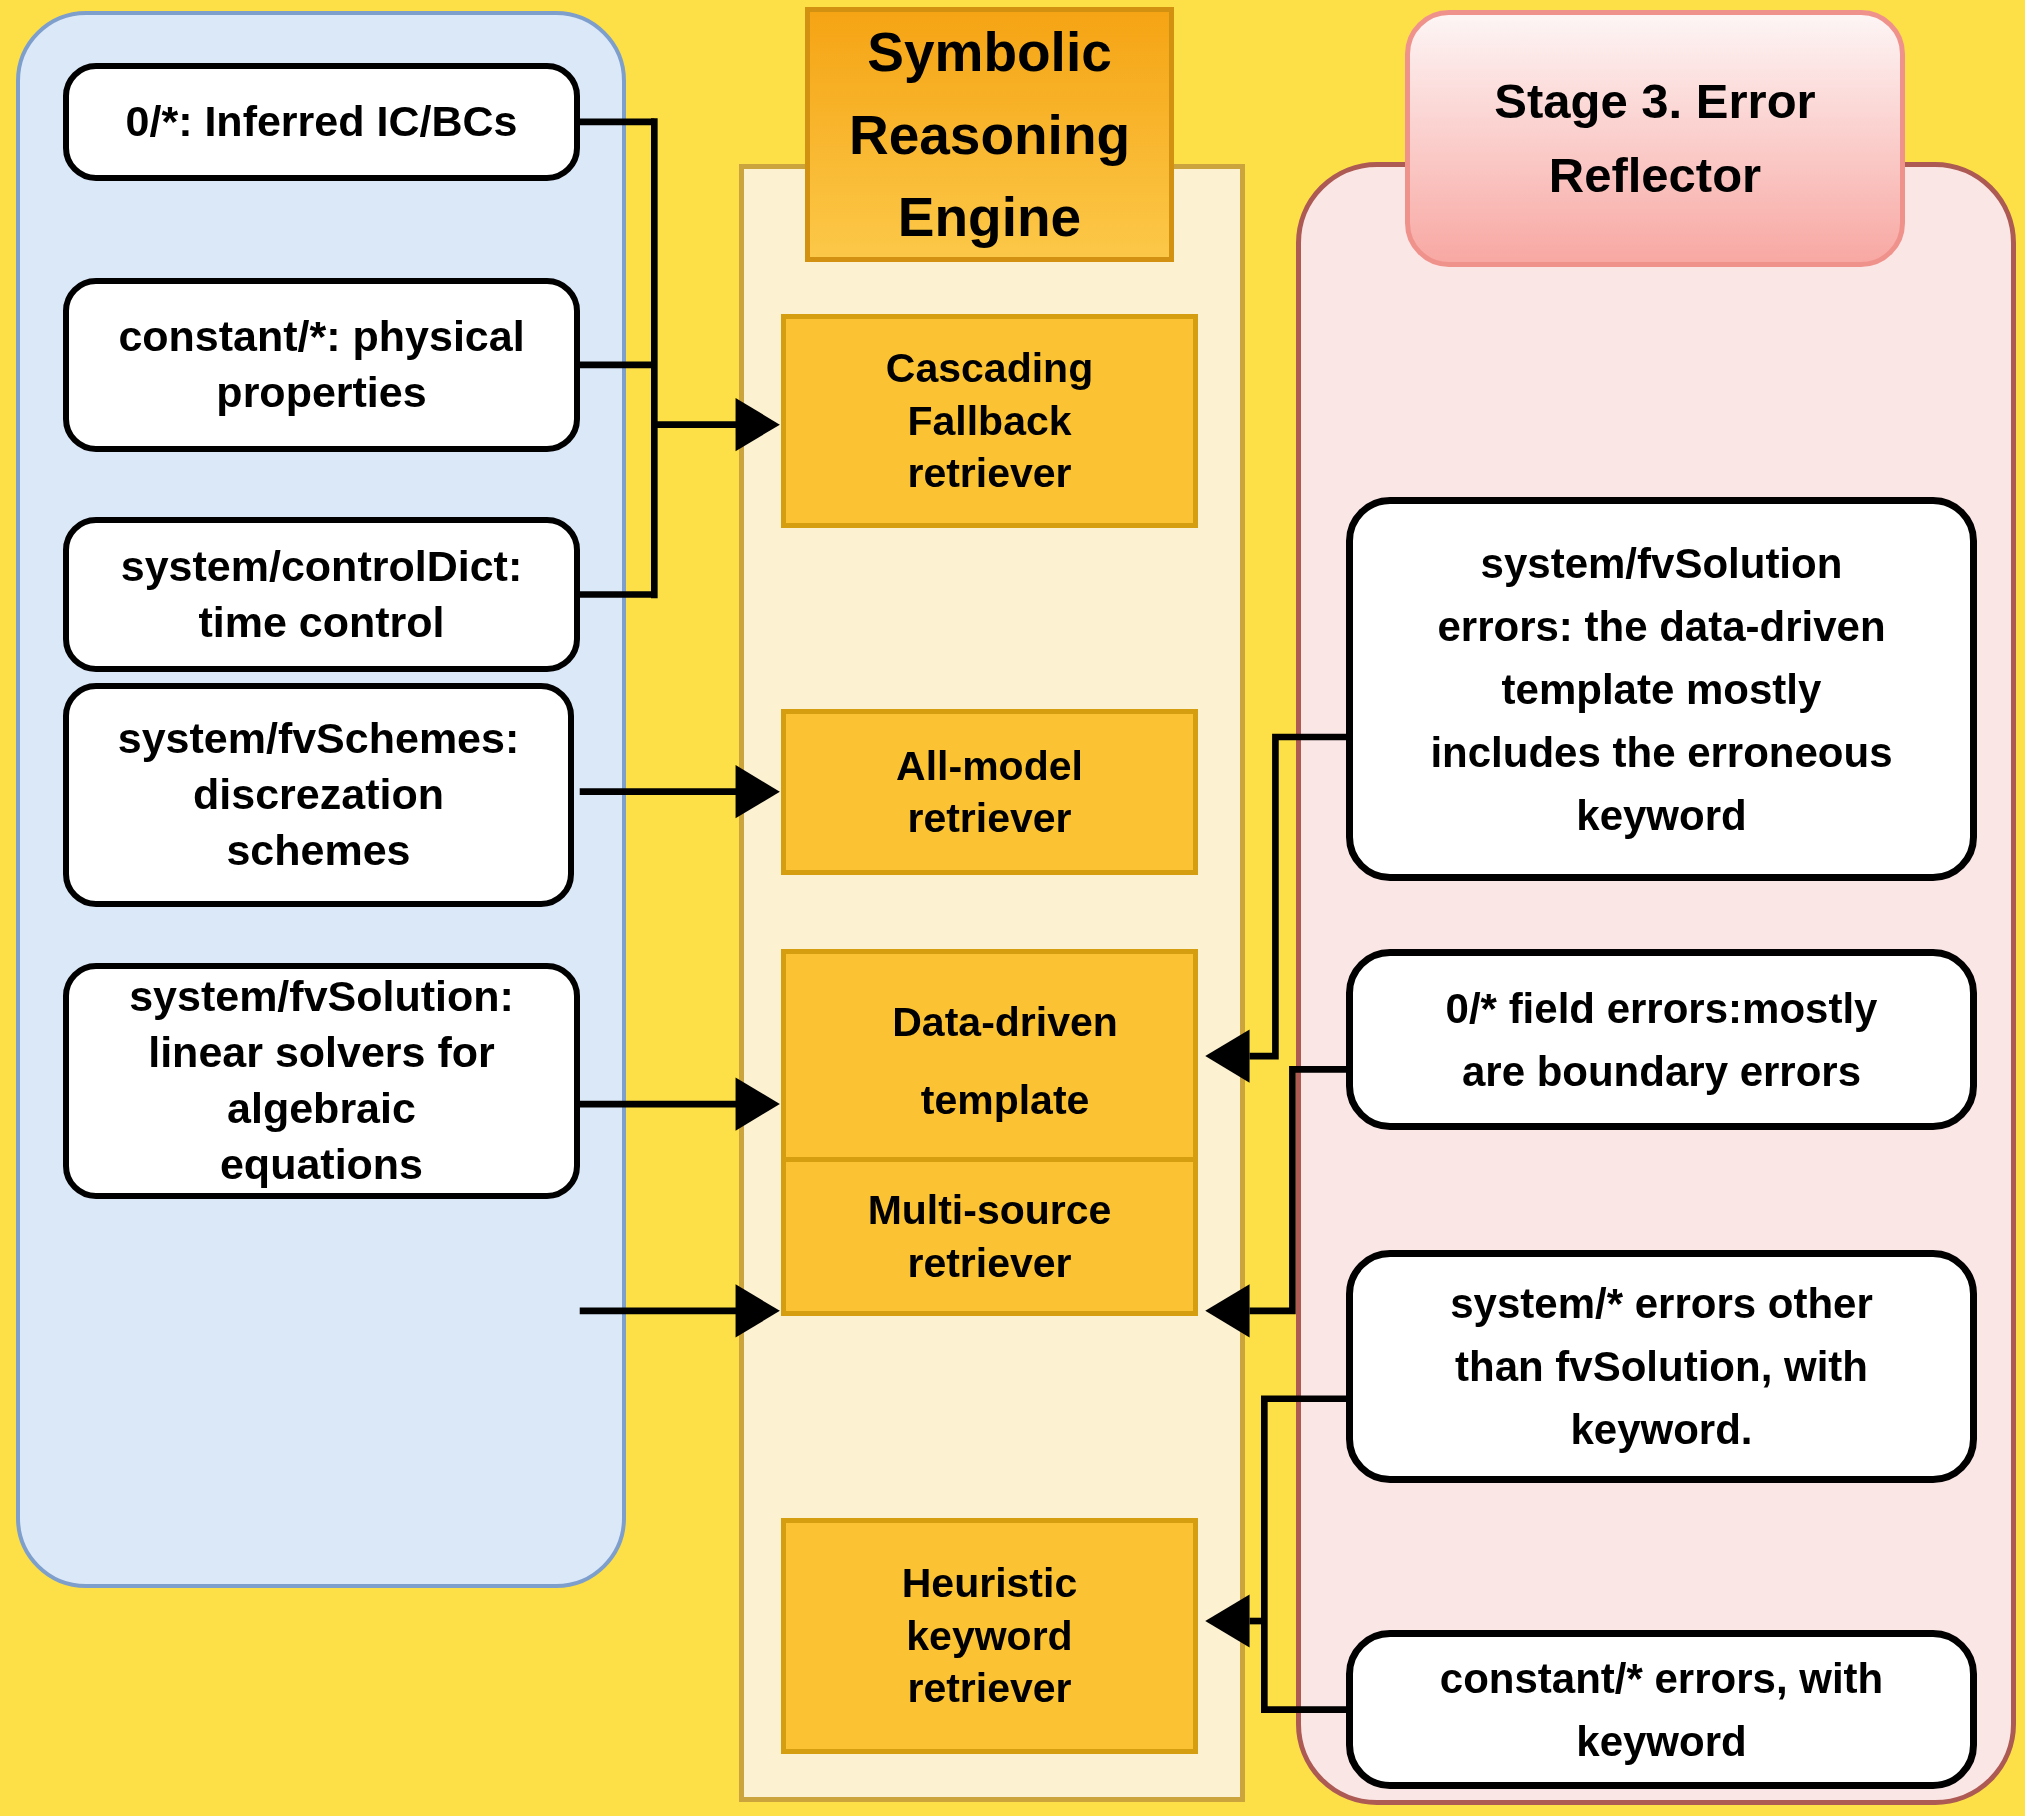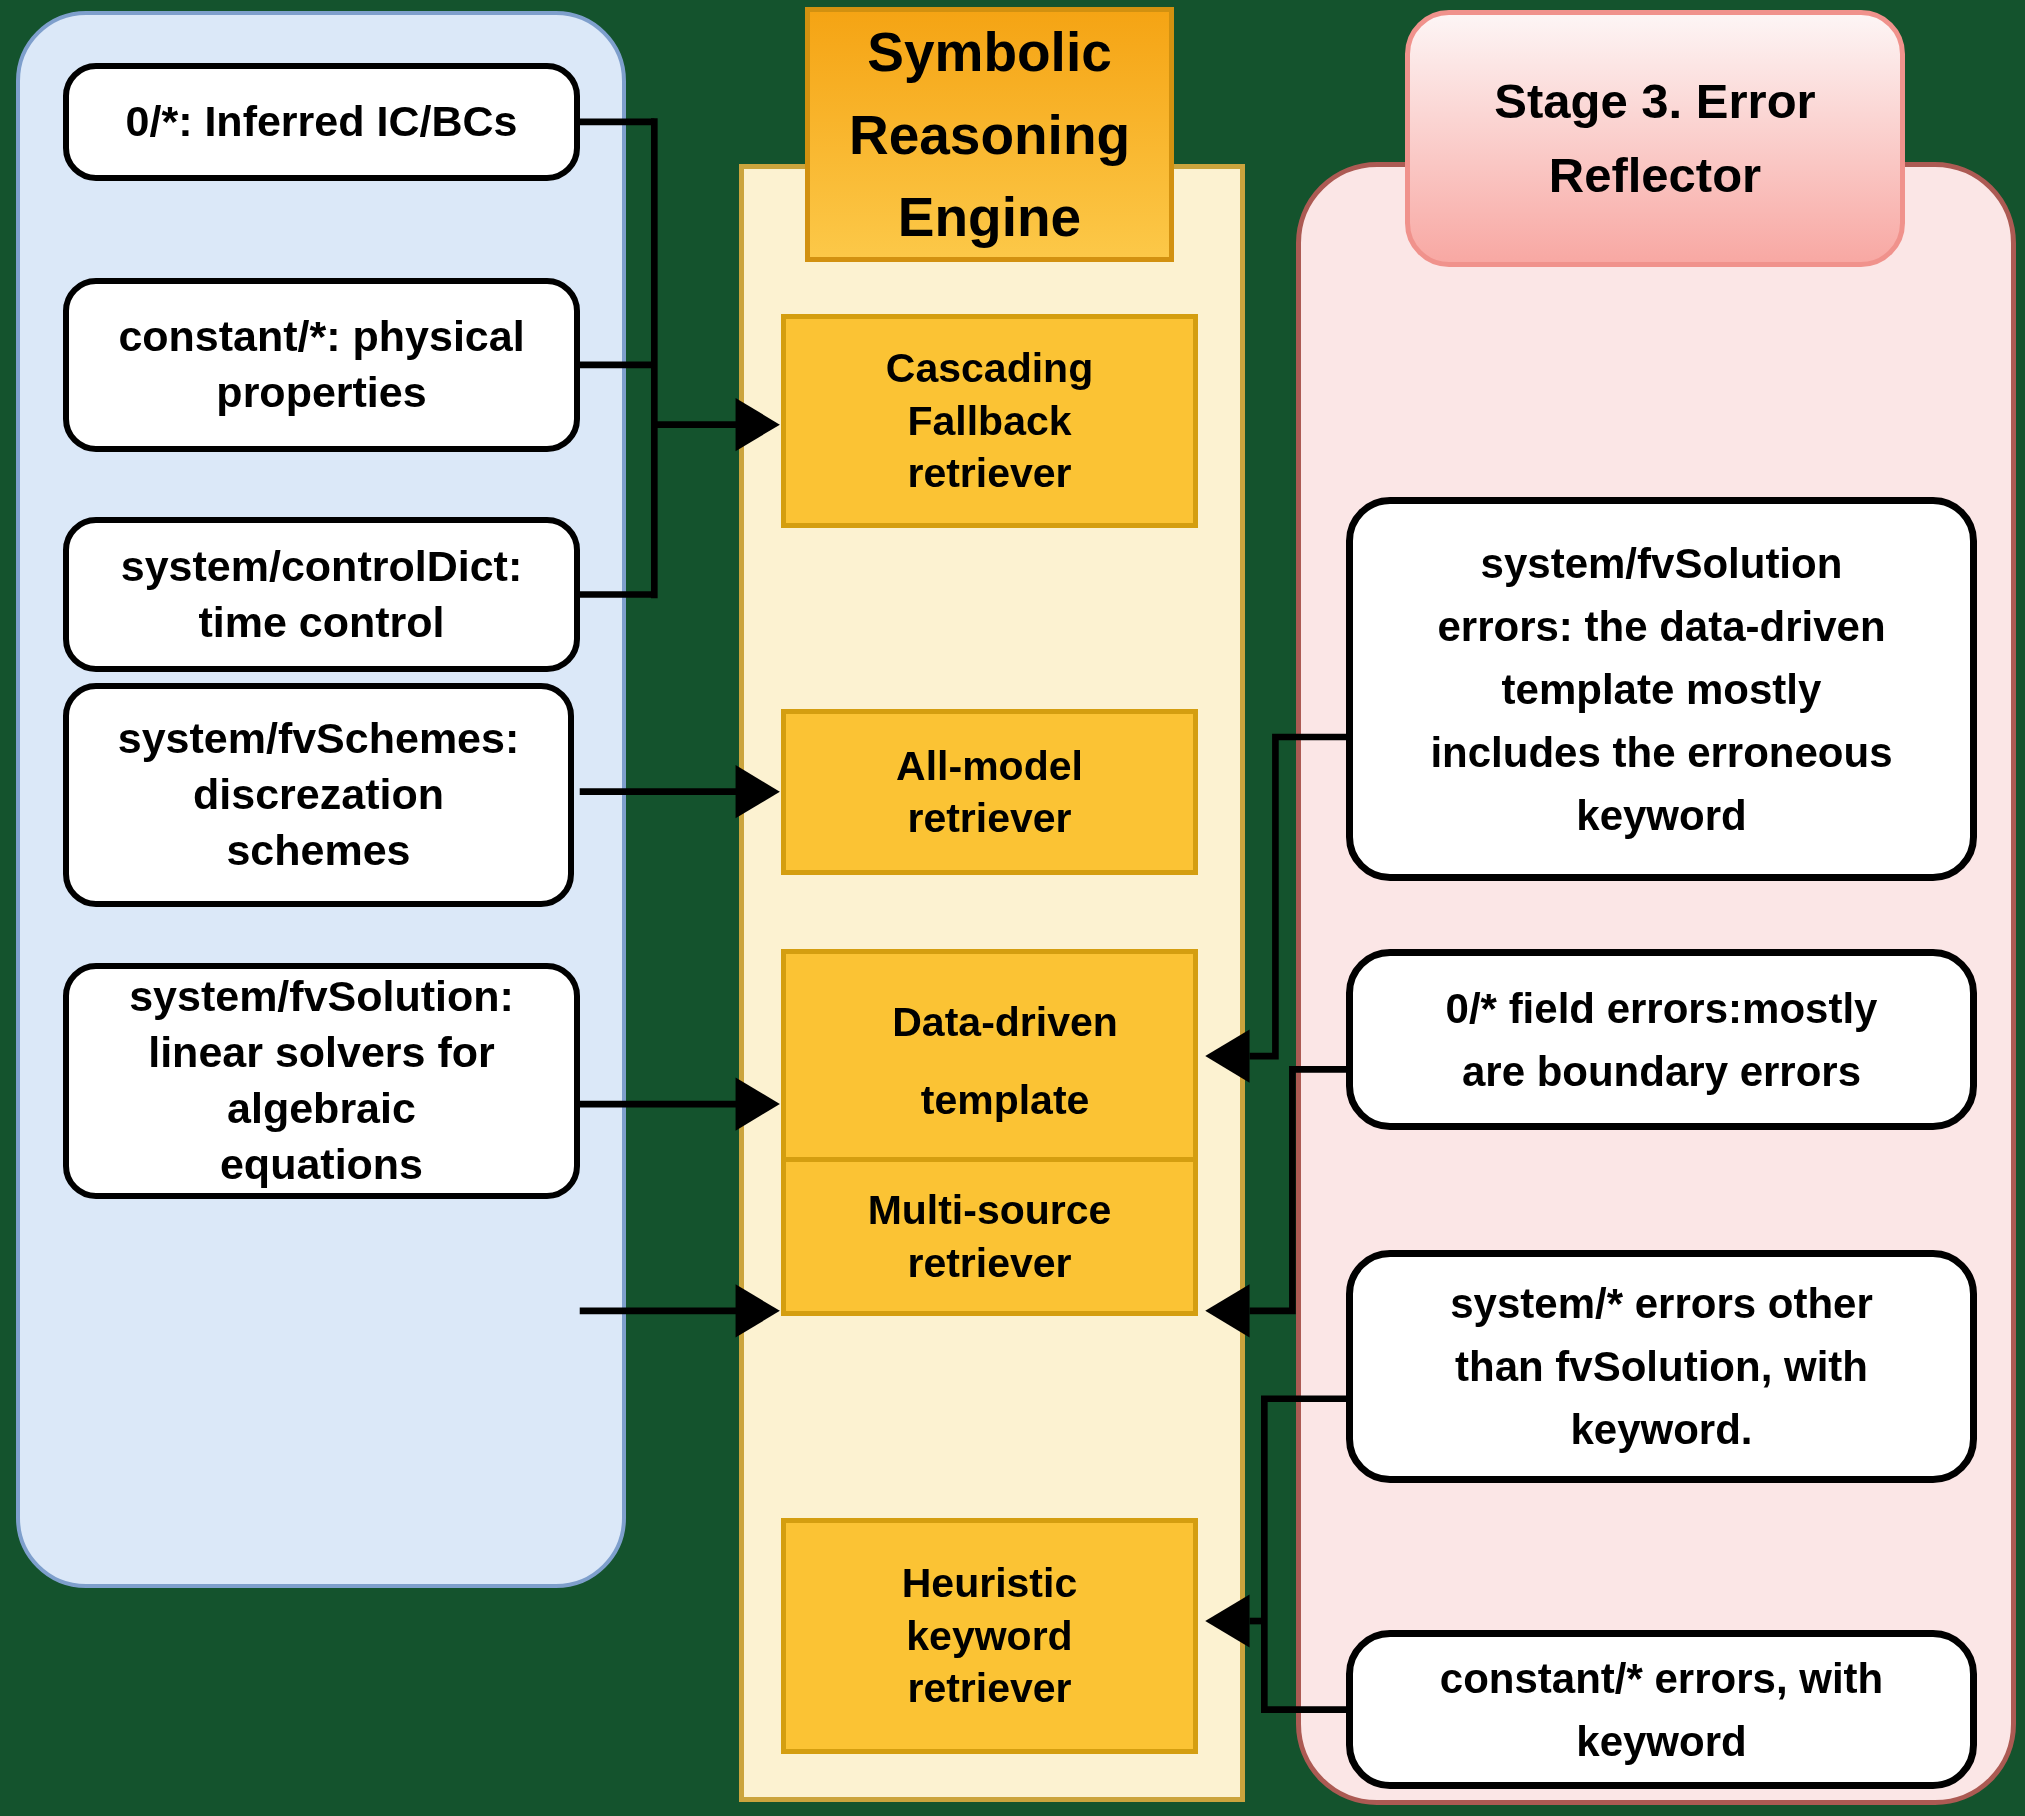--- a/index.html
+++ b/index.html
@@ -1,19 +1,19 @@
 <!DOCTYPE html>
 <html style="--blue-panel-fill: #DBE8F8; --blue-panel-border: #7E9FCC; --stage-gradient-top: #B7D1F0; --stage-gradient-bottom: #E9F1FC; --yellow-panel-fill: #FCF2D1; --yellow-panel-border: #CBA43D; --engine-gradient-top: #F5A414; --engine-gradient-bottom: #FCC848; --engine-border: #D29110; --retriever-fill: #FBC334; --retriever-border: #D49E10; --pink-panel-fill: #FBE6E6; --pink-panel-border: #AC5A53; --reflector-gradient-top: #FDF5F5; --reflector-gradient-bottom: #F8A8A3; --reflector-border: #F0928C; --connector: #000000;font-size:11.8px"><head>
 <meta charset="utf-8">
 <style>
   html,body{margin:0;padding:0;background:#ffffff;}
   #canvas{
     position:relative;
     width:2025px;height:1816px;
-    background:#14532d;
+    background:#fde047;
     font-family:"Liberation Sans", sans-serif;
     font-weight:bold;
     color:#000;
     overflow:hidden;
   }
   .abs{position:absolute;box-sizing:border-box;}
   .center{display:flex;align-items:center;justify-content:center;text-align:center;white-space:pre-line;}
 
   
   .panel-blue{

